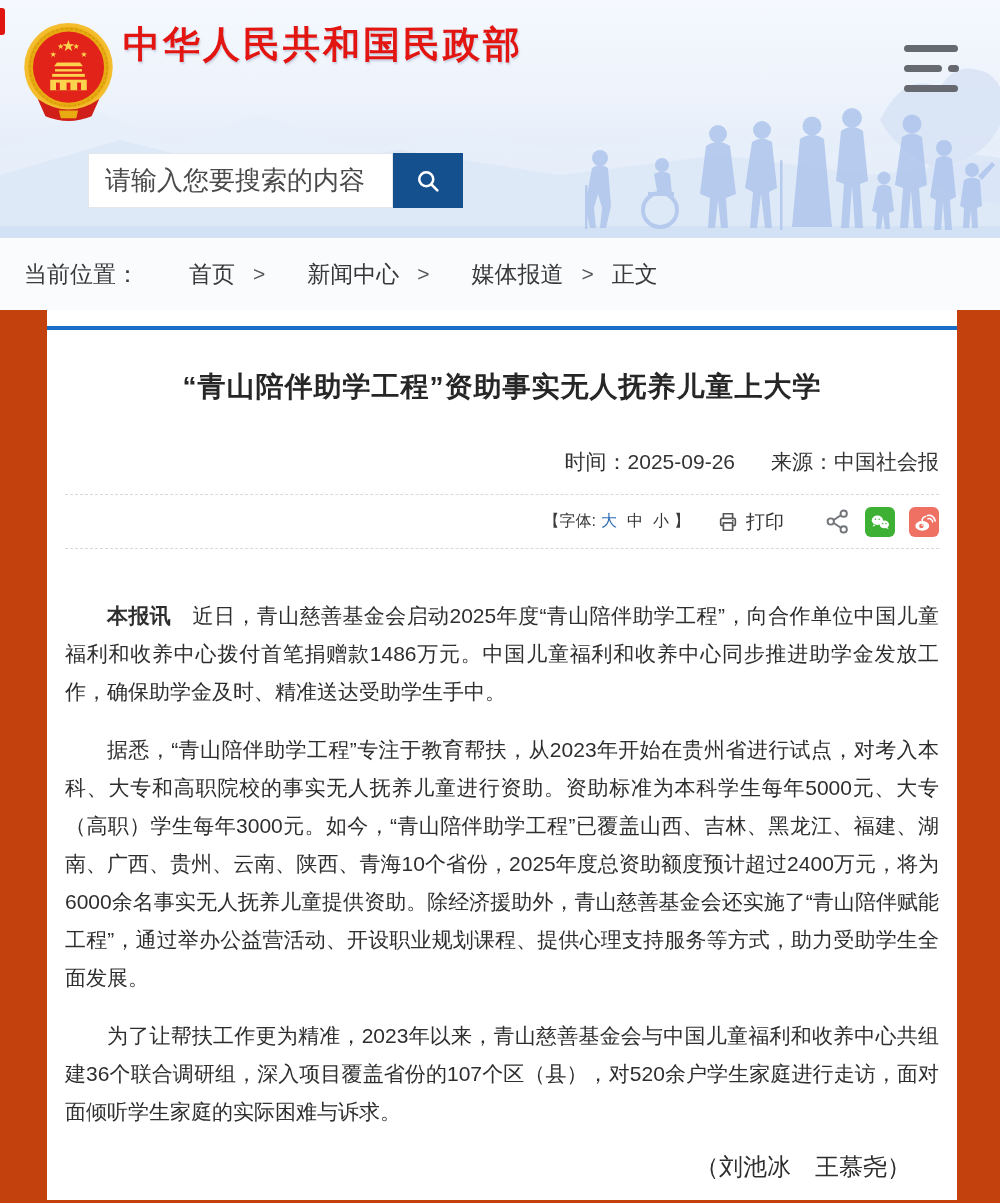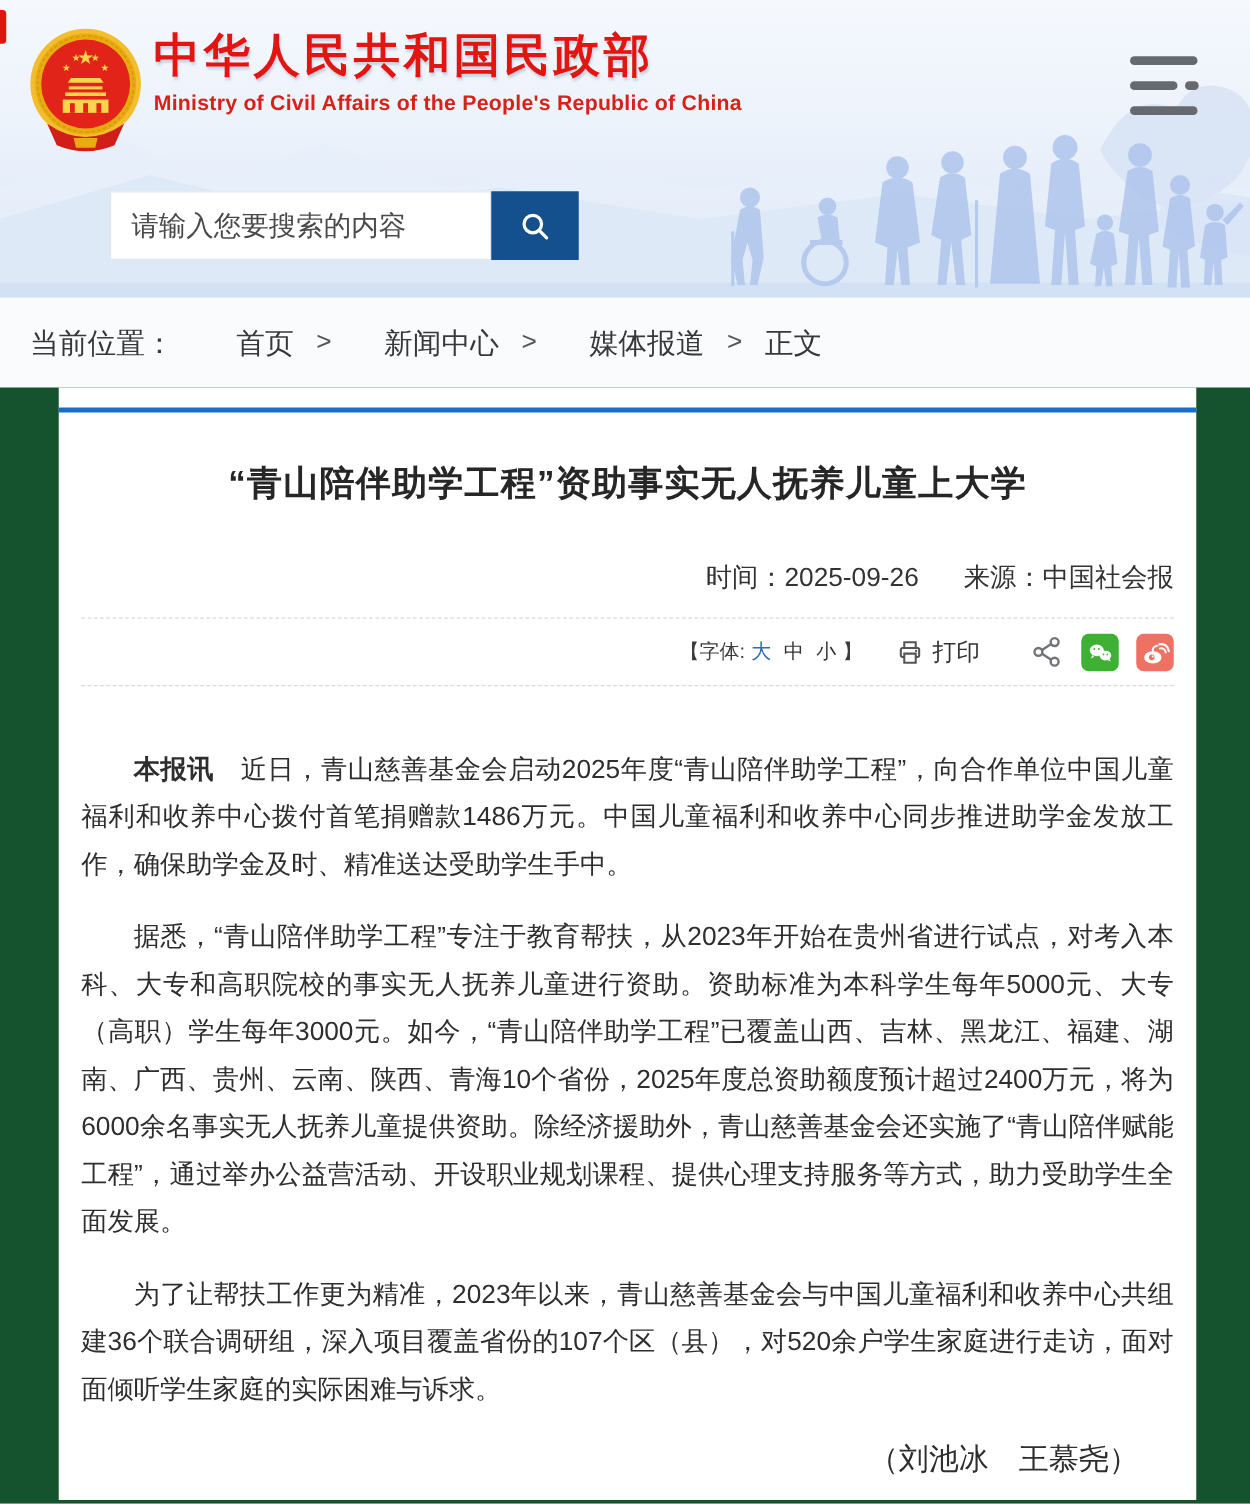--- a/index.html
+++ b/index.html
@@ -19,33 +19,33 @@
     text-shadow:1px 2px 2px rgba(120,140,180,.35); white-space:nowrap; }
   .site-subtitle { margin-top:8px; font-size:17px; font-weight:bold; color:#d5221a; letter-spacing:.2px; white-space:nowrap; }
   .hamburger { position:absolute; right:40px; top:45px; width:56px; cursor:pointer; }
   .hamburger .row { display:flex; align-items:center; margin-bottom:13px; }
   .hamburger .bar { height:7px; background:#66696f; border-radius:4px; }
   .b-full { width:54px; }
   .b-mid { width:38px; }
   .b-dot { width:11px; margin-left:6px; }
   .search { position:absolute; left:88px; top:153px; display:flex; height:55px; }
   .search input { width:305px; height:55px; border:1px solid #e3e6ea; background:#fff; padding:0 16px;
-    font-size:22px; color:#333; font-family:inherit; outline:none; }
+    font-size:26px; color:#333; font-family:inherit; outline:none; }
   .search input::placeholder { color:#4a4a4a; opacity:1; }
   .search button { width:70px; height:55px; border:none; background:#15508e; cursor:pointer;
     display:flex; align-items:center; justify-content:center; }
 
   
   .crumbbar { height:72px; flex:0 0 72px; background:#fafbfc; display:flex; align-items:center; padding-left:60px; }
   .crumbbar, .crumbbar a { font-size:23px; color:#37383a; text-decoration:none;padding-left:24px; }
   .crumb-label { margin-right:26px; }
   .crumb-sep { margin:0 18px; color:#55565a; font-size:21px; }
 
   
-  .main { flex:1 1 auto; background:#14532d; }
+  .main { flex:1 1 auto; background:#c2410c; }
   .card { width:910px; margin-left:47px; background:#ffffff; min-height:890px; padding-top:16px; }
   .accent-line { height:4px; background:#1b6ec8; width:100%; }
   .article-title { margin-top:38px; text-align:center; font-size:28px; font-weight:bold; color:#262626; letter-spacing:1px; }
   .meta { margin:42px 18px 0; text-align:right; font-size:21px; color:#333;
     padding-bottom:18px; border-bottom:1px dashed #d9d9d9; }
   .meta .gap { display:inline-block; width:36px; }
 
   .toolbar { margin:0 18px; height:54px; display:flex; align-items:center; justify-content:flex-end;
     border-bottom:1px dashed #d9d9d9; }
   .font-ctrl { font-size:16px; color:#3c3c3e; display:flex; align-items:flex-start; }
@@ -141,21 +141,20 @@
         <rect x="33" y="54" width="34" height="3" fill="#fcd34d"></rect>
         <rect x="31" y="60" width="38" height="11" fill="#fcd34d"></rect>
         <rect x="37" y="63" width="4" height="8" fill="#e2231a"></rect>
         <rect x="48" y="63" width="4" height="8" fill="#e2231a"></rect>
         <rect x="59" y="63" width="4" height="8" fill="#e2231a"></rect>
         <path d="M18 80 Q50 102 82 80 L74 98 Q50 108 26 98 Z" fill="#cf1f18"></path>
         <path d="M40 92 h20 l-2 8 h-16 z" fill="#e8ac12"></path>
       </svg>
       <span class="brand-text">
         <span class="site-title">中华人民共和国民政部</span>
-        <div class="site-subtitle">Ministry of Civil Affairs of the People's Republic of China</div>
       </span>
     </a>
 
     <div class="hamburger">
       <div class="row">
           <span class="bar b-full"></span>
         </div>
       <div class="row">
           <span class="bar b-mid"></span>
           <span class="bar b-dot"></span>

